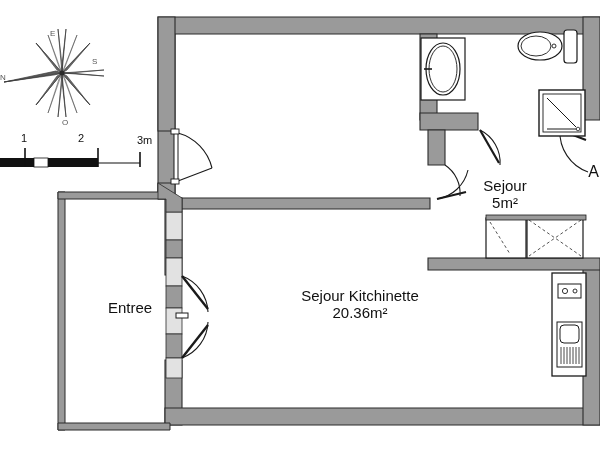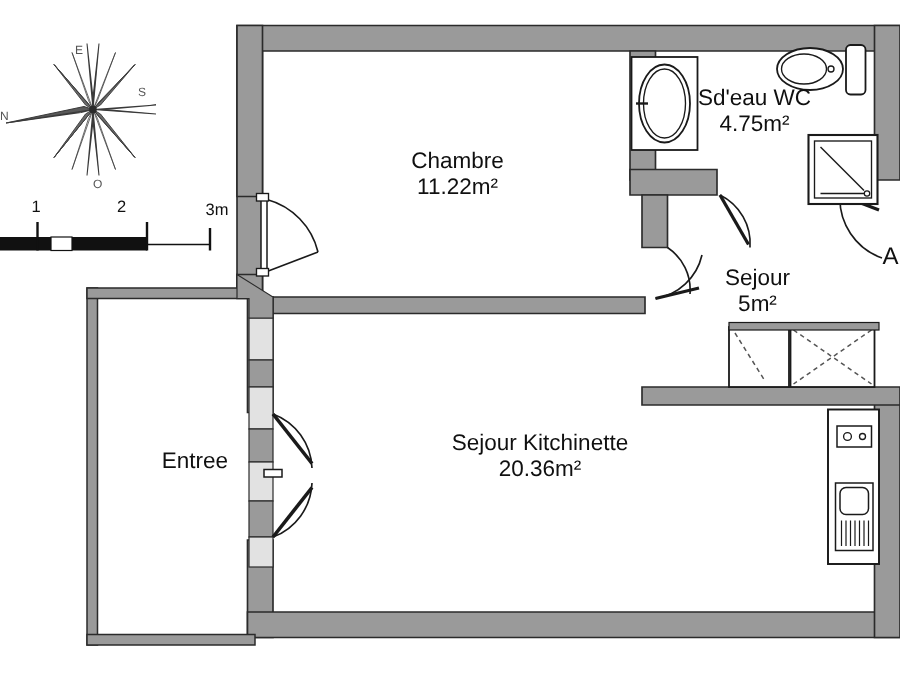--- a/index.html
+++ b/index.html
@@ -231,29 +231,21 @@
       <rect x="0" y="158" width="34" height="9" fill="#111111"></rect>
       <rect x="34" y="158" width="14" height="9" fill="#ffffff" stroke="#111111" stroke-width="0.8"></rect>
       <rect x="48" y="158" width="50" height="9" fill="#111111"></rect>
       <line x1="25" y1="148" x2="25" y2="167" stroke="#111111" stroke-width="1.6"></line>
       <line x1="98" y1="148" x2="98" y2="167" stroke="#111111" stroke-width="1.6"></line>
       <line x1="140" y1="152" x2="140" y2="167" stroke="#111111" stroke-width="1.6"></line>
       <line x1="98" y1="163" x2="140" y2="163" stroke="#111111" stroke-width="1.1"></line>
     </g>
   </svg>
 
-  <div class="room-label" style="left:229px; top:100px; width:152px;">
-    <span class="room-name">Chambre</span>
-    <span class="room-area">11.22m²</span>
-  </div>
-
-  <div class="room-label" style="left:442px; top:58px; width:122px;">
-    <span class="room-name">Sd'eau WC</span>
-    <span class="room-area">4.75m²</span>
-  </div>
+
 
   <div class="room-label" style="left:457px; top:178px; width:96px;">
     <span class="room-name">Sejour</span>
     <span class="room-area">5m²</span>
   </div>
 
   <div class="room-label" style="left:280px; top:288px; width:160px;">
     <span class="room-name">Sejour Kitchinette</span>
     <span class="room-area">20.36m²</span>
   </div>

